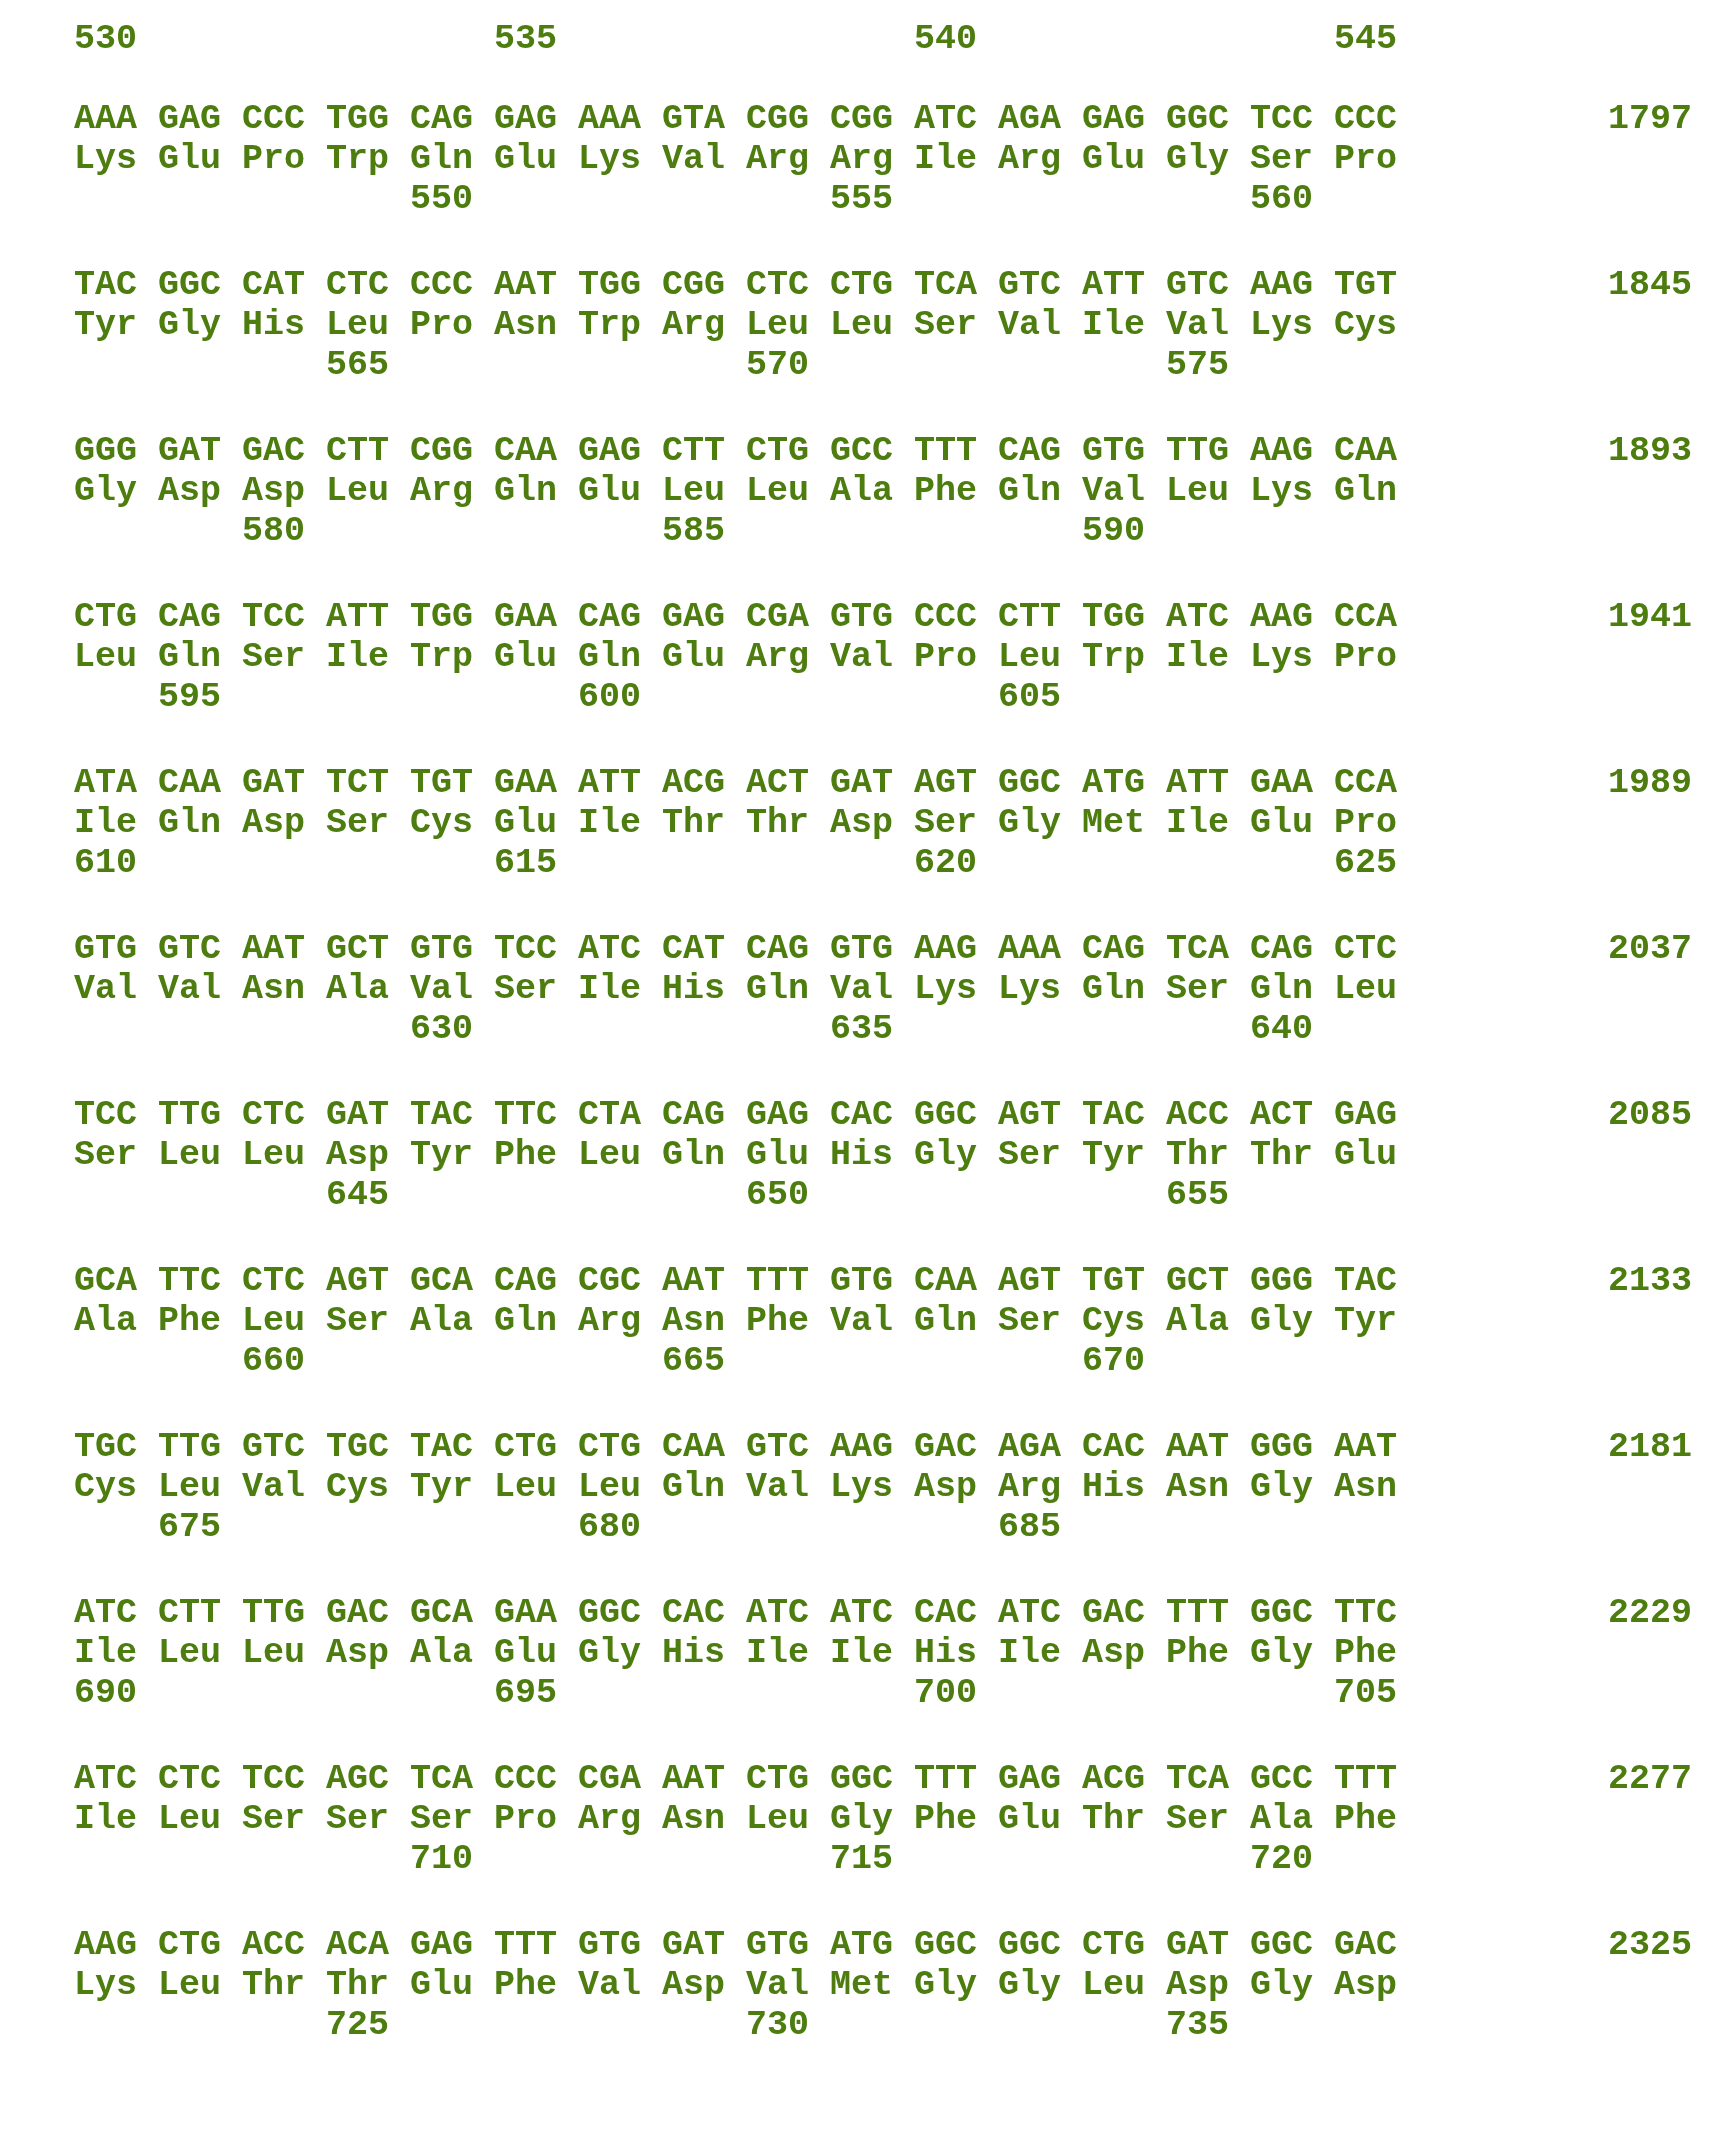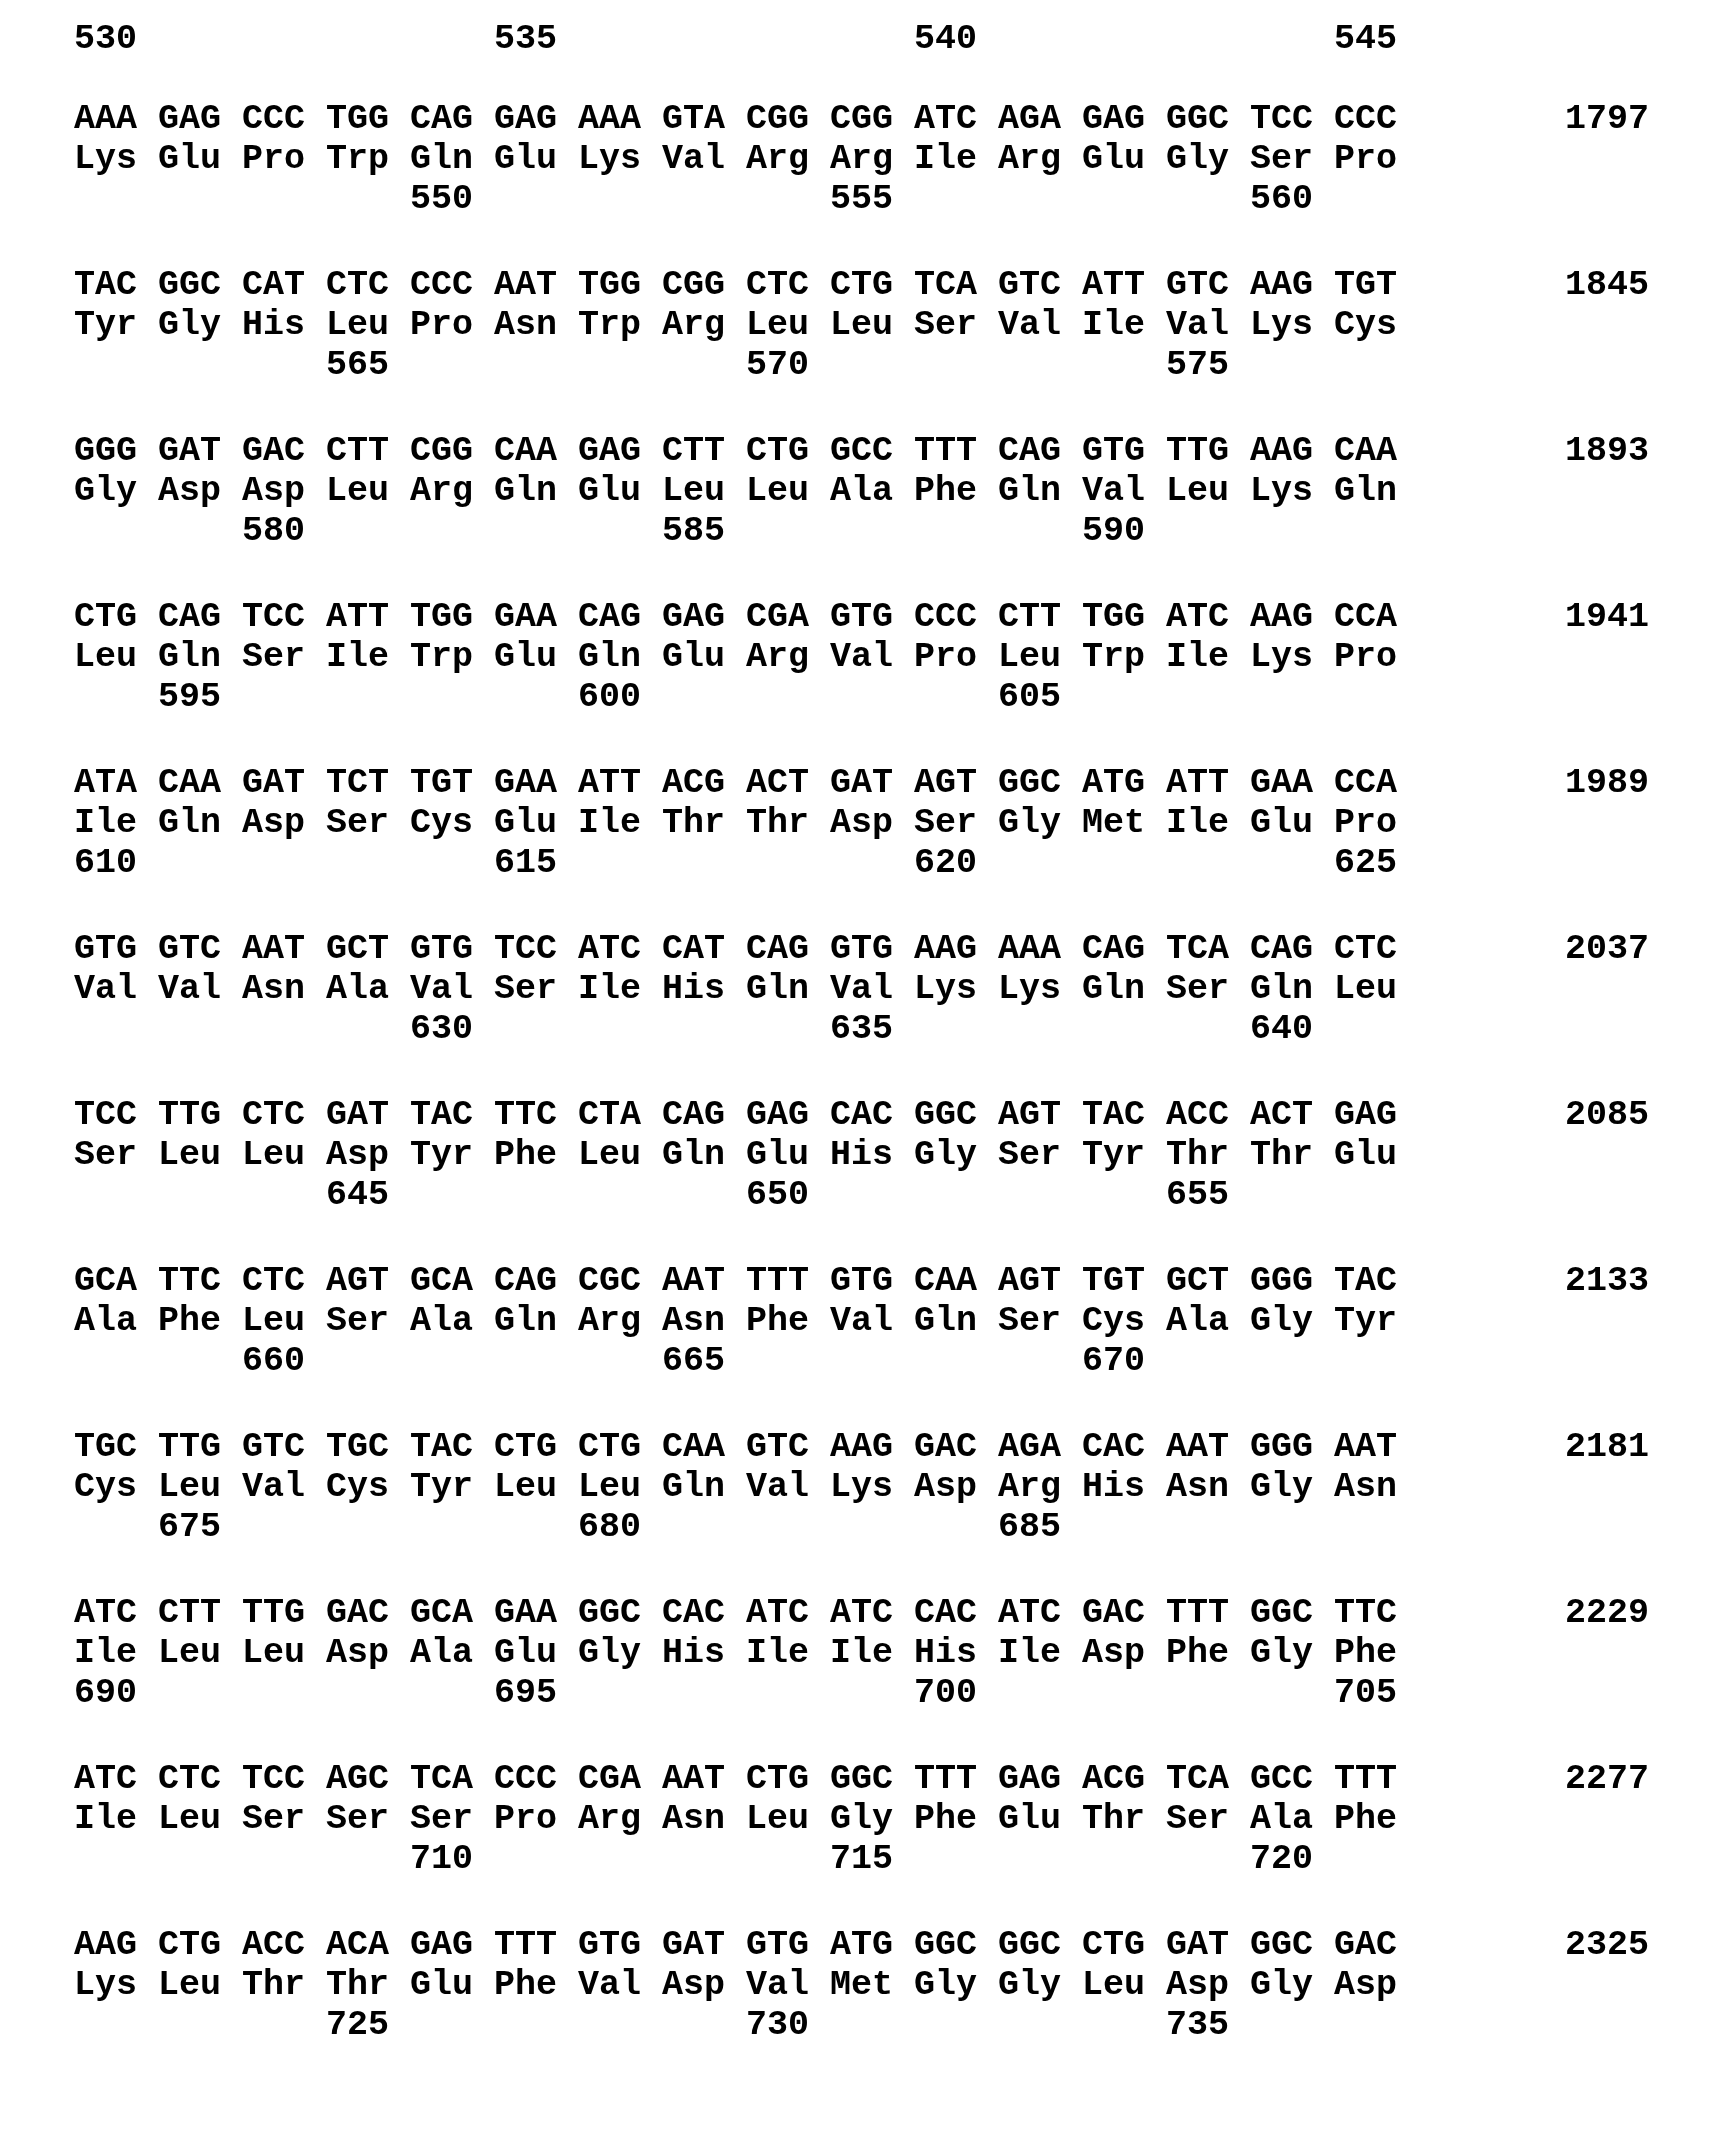--- a/index.html
+++ b/index.html
@@ -5,21 +5,21 @@
   html, body {
     margin: 0;
     padding: 0;
     background: #ffffff;
   }
   .page {
     position: relative;
     width: 1728px;
     height: 2152px;
     background: #ffffff;
-    color: #000000;
+    color: #4d7c0f;
     font-family: "Liberation Mono", "DejaVu Sans Mono", monospace;
     font-weight: bold;
     font-size: 35px;
     box-sizing: border-box;
     padding-top: 19.3px;
     overflow: hidden;
   }
   .content {
     padding-left: 74px;
   }
@@ -38,21 +38,21 @@
   }
   .ruler-line {
     margin-bottom: 23px;
   }
   .block {
     margin-bottom: 46px;
     margin-top: 40px;
   }
   .right-num {
     position: absolute;
-    left: 1491px; 
+    left: 1534px; 
     top: 0;
   }
 </style>
 </head>
 <body>
 
 <div class="page">
   <div class="content">
     <div class="line ruler-line" id="top-ruler"><span class="cell">530</span><span class="cell"></span><span class="cell"></span><span class="cell"></span><span class="cell"></span><span class="cell">535</span><span class="cell"></span><span class="cell"></span><span class="cell"></span><span class="cell"></span><span class="cell">540</span><span class="cell"></span><span class="cell"></span><span class="cell"></span><span class="cell"></span><span class="cell">545</span></div>
     <div id="blocks">

